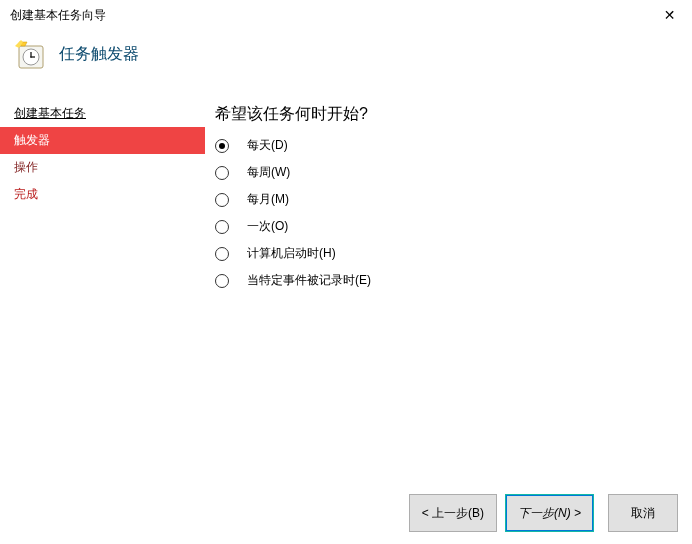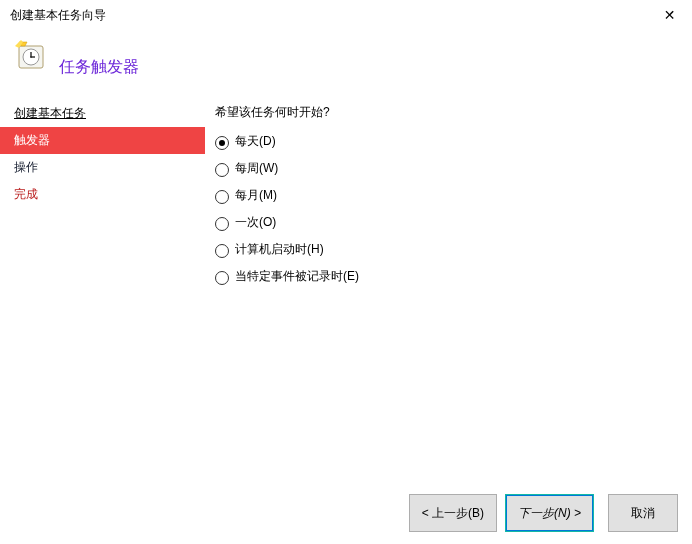--- a/index.html
+++ b/index.html
@@ -47,22 +47,22 @@
       padding-left: 15px;
       padding-top: 10px;
       gap: 12px;
     }
     .wizard-icon {
       width: 32px;
       height: 32px;
     }
     .header-title {
       font-size: 16px;
-      color: #6d28d9;
-      margin-top: 17px;
+      color: #0c4a6e;
+      margin-top: 4px;
     }
     .content-area {
       display: flex;
       height: 386px;
     }
     .sidebar {
       width: 205px;
       padding-top: 0;
     }
     .sidebar-item {
@@ -75,31 +75,31 @@
       background: #ef4444;
       color: #fff;
     }
     .main-panel {
       flex: 1;
       padding-top: 4px;
       padding-left: 10px;
     }
     .question {
       margin-bottom: 12px;
-      font-size: 12px;
+      font-size: 16px;
     }
     .radio-group {
       display: flex;
       flex-direction: column;
       gap: 10px;
     }
     .radio-item {
       display: flex;
-      align-items: flex-end;
-      gap: 6px;
+      align-items: center;
+      gap: 18px;
       cursor: pointer;
     }
     .radio-circle {
       width: 14px;
       height: 14px;
       border: 1px solid #333;
       border-radius: 50%;
       display: flex;
       align-items: center;
       justify-content: center;
@@ -168,21 +168,21 @@
       <polygon points="0,6 6,0 8,2 4,8" fill="#ffdd55"></polygon>
     </svg>
   </span>
   <div class="header-title">任务触发器</div>
 </div>
 
 <div class="content-area">
   <div class="sidebar" id="sidebar">
       <div class="sidebar-item" style="color: rgb(0, 0, 0); text-decoration: underline;">创建基本任务</div>
       <div class="sidebar-item active">触发器</div>
-      <div class="sidebar-item" style="color: #0f172a;">操作</div>
+      <div class="sidebar-item" style="color: #7f1d1d;">操作</div>
       <div class="sidebar-item" style="color: #b91c1c;">完成</div>
     </div>
   <div class="main-panel">
     <div class="question">希望该任务何时开始?</div>
     <div class="radio-group" id="radio-group">
         <div class="radio-item">
           <span class="radio-circle checked"></span>
           <span class="radio-label">每天(D)</span>
         </div>
         <div class="radio-item">

